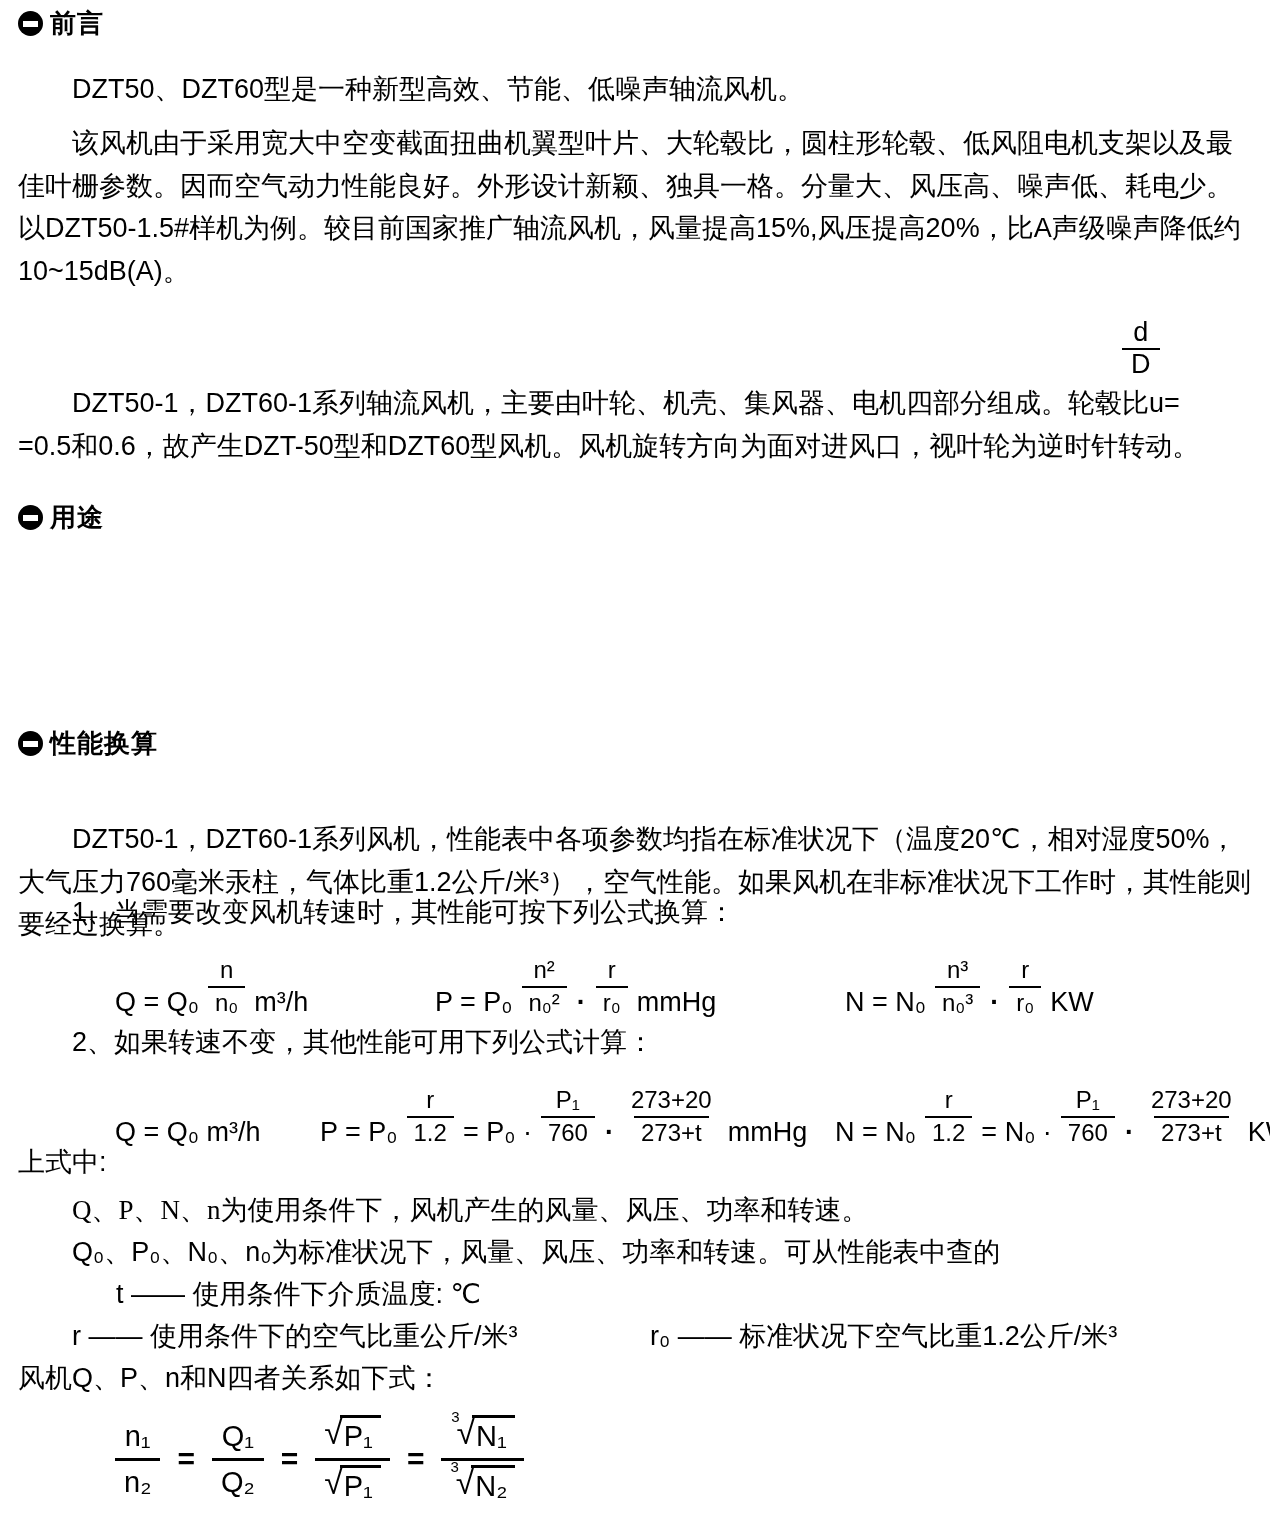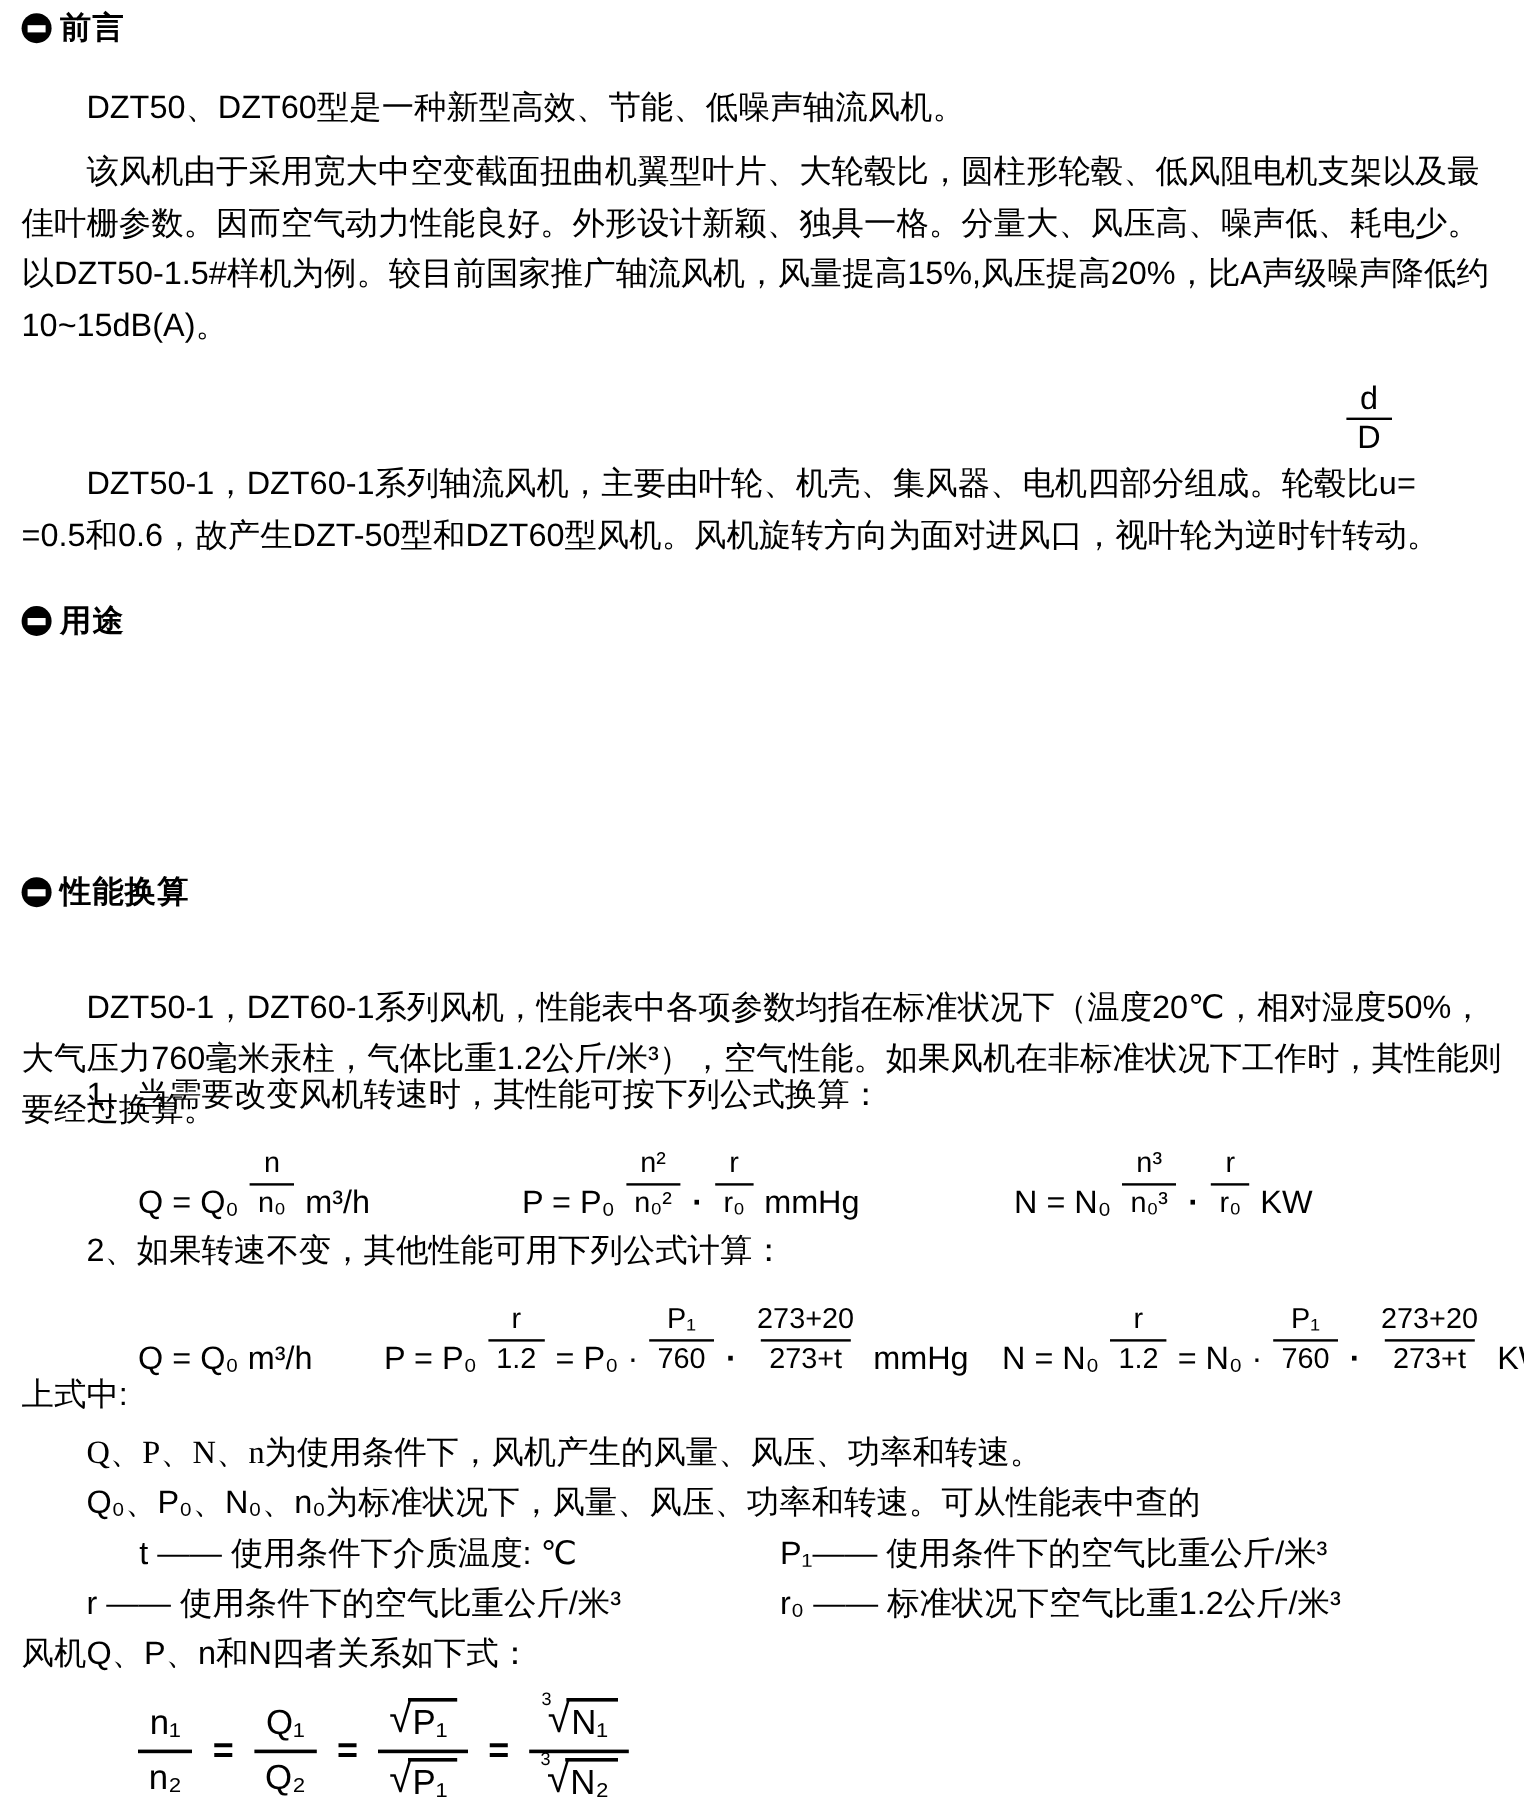--- a/index.html
+++ b/index.html
@@ -178,21 +178,20 @@
         <span class="fden">273+t</span>
       </span>
       <span>KW</span>
     </div>
   </div>
 
   <div class="line" style="left:18px; top:1144px;">上式中:</div>
   <div class="line" style="left:72px; top:1192px;font-family:Liberation Serif, serif;">Q、P、N、n为使用条件下，风机产生的风量、风压、功率和转速。</div>
   <div class="line" style="left:72px; top:1234px;">Q₀、P₀、N₀、n₀为标准状况下，风量、风压、功率和转速。可从性能表中查的</div>
   <div class="line" style="left:72px; top:1276px;margin-left:44px;">t —— 使用条件下介质温度: ℃</div>
-  <div class="line" style="left:650px; top:1276px;">P₁—— 使用条件下的空气比重公斤/米³</div>
   <div class="line" style="left:72px; top:1318px;">r —— 使用条件下的空气比重公斤/米³</div>
   <div class="line" style="left:650px; top:1318px;">r₀ —— 标准状况下空气比重1.2公斤/米³</div>
   <div class="line" style="left:18px; top:1360px;">风机Q、P、n和N四者关系如下式：</div>
 
   <div class="final" style="left:110px; top:1404px;">
     <span class="frac">
       <span class="fnum">n₁</span>
       <span class="fden">n₂</span>
     </span>
     <span class="eqsign">=</span>

